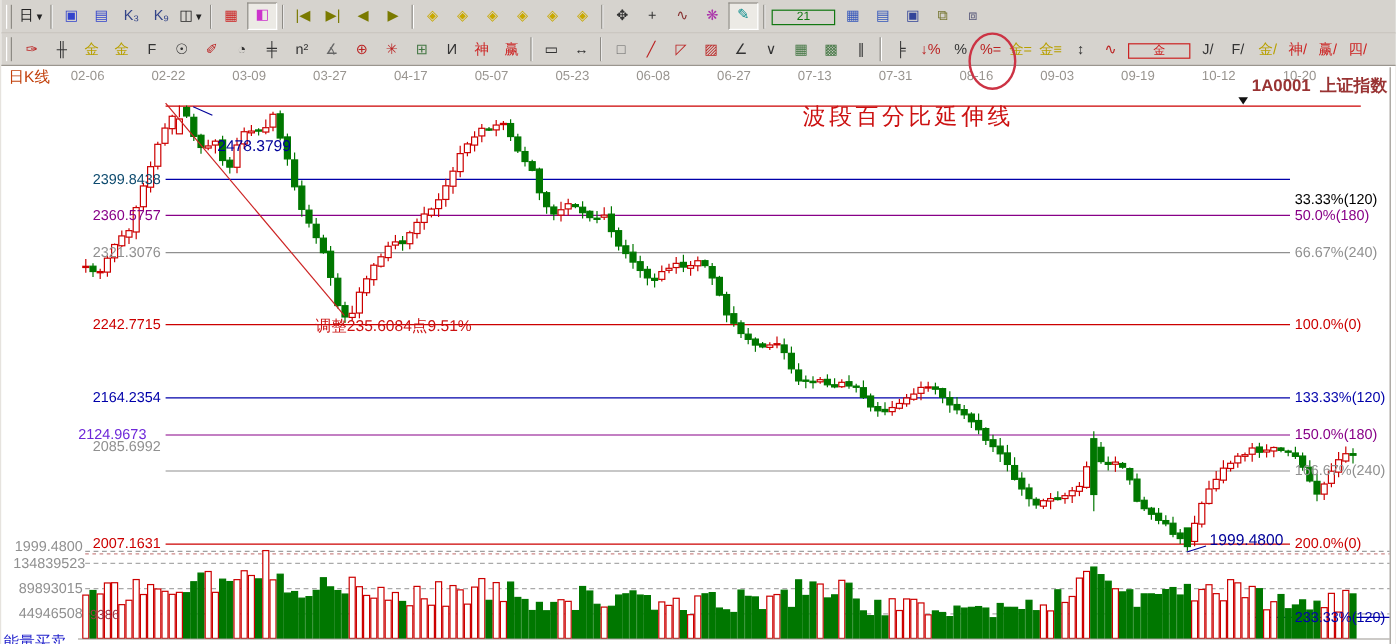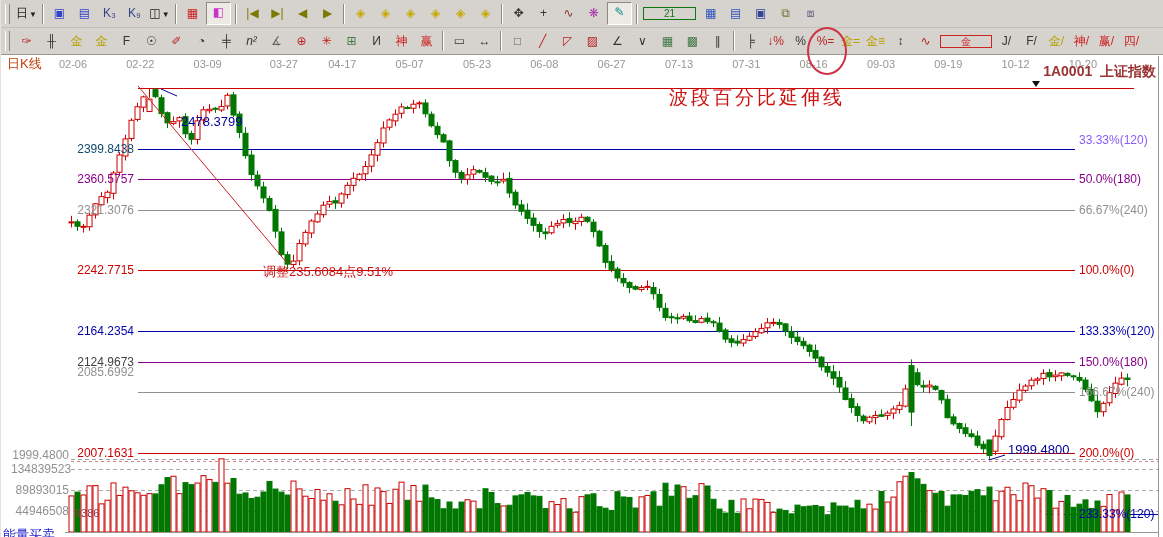--- a/index.html
+++ b/index.html
@@ -71,21 +71,21 @@
       <div class="grip"></div>
       <div class="tbtn"><span class="g" style="color: rgb(187, 34, 34);">✑</span></div>
       <div class="tbtn"><span class="g" style="color: rgb(51, 51, 51);">╫</span></div>
       <div class="tbtn"><span class="g" style="color: rgb(184, 160, 0);">金</span></div>
       <div class="tbtn"><span class="g" style="color: rgb(184, 160, 0);">金</span></div>
       <div class="tbtn"><span class="g" style="color: rgb(51, 51, 51);">F</span></div>
       <div class="tbtn"><span class="g" style="color: rgb(51, 51, 51);">☉</span></div>
       <div class="tbtn"><span class="g" style="color: rgb(187, 34, 34);">✐</span></div>
       <div class="tbtn"><span class="g" style="color: rgb(51, 51, 51);">◔</span></div>
       <div class="tbtn"><span class="g" style="color: rgb(51, 51, 51);">╪</span></div>
-      <div class="tbtn"><span class="g" style="color: rgb(51, 51, 51); font-style: italic;">n²</span></div>
+      <div class="tbtn"><span class="g" style="color: rgb(51, 51, 51);">n²</span></div>
       <div class="tbtn"><span class="g" style="color: rgb(102, 102, 102);">∡</span></div>
       <div class="tbtn"><span class="g" style="color: rgb(187, 34, 34);">⊕</span></div>
       <div class="tbtn"><span class="g" style="color: rgb(187, 34, 34);">✳</span></div>
       <div class="tbtn"><span class="g" style="color: rgb(68, 119, 68);">⊞</span></div>
       <div class="tbtn"><span class="g" style="color: rgb(51, 51, 51);">И</span></div>
       <div class="tbtn"><span class="g" style="color: rgb(204, 34, 34);">神</span></div>
       <div class="tbtn"><span class="g" style="color: rgb(204, 34, 34);">赢</span></div>
       <div class="sep"></div>
       <div class="tbtn"><span class="g" style="color: rgb(51, 51, 51);">▭</span></div>
       <div class="tbtn"><span class="g" style="color: rgb(51, 51, 51);">↔</span></div>
@@ -690,44 +690,44 @@
   <div class="lbl ztext" style="left:74px;top:507px;color:#993344;font-size:11px;">9386</div>
 
   <div class="lbl ztext" style="left:2px;top:529px;color:#2222cc;font-size:13px;">能量买卖</div>
 
   <div id="annot-ellipse" style="left: 806px; top: 27px;"></div>
 
   <div id="labels">
       <div class="datelbl" style="left: 49px;">02-06</div>
       <div class="datelbl" style="left: 116.33px;">02-22</div>
       <div class="datelbl" style="left: 183.66px;">03-09</div>
-      <div class="datelbl" style="left: 250.99px; text-align: right;">03-27</div>
+      <div class="datelbl" style="left: 250.99px;">03-27</div>
       <div class="datelbl" style="left: 318.32px;">04-17</div>
       <div class="datelbl" style="left: 385.65px;">05-07</div>
       <div class="datelbl" style="left: 452.98px;">05-23</div>
       <div class="datelbl" style="left: 520.31px;">06-08</div>
       <div class="datelbl" style="left: 587.64px;">06-27</div>
       <div class="datelbl" style="left: 654.97px;">07-13</div>
       <div class="datelbl" style="left: 722.3px;">07-31</div>
       <div class="datelbl" style="left: 789.63px;">08-16</div>
       <div class="datelbl" style="left: 856.96px;">09-03</div>
       <div class="datelbl" style="left: 924.29px;">09-19</div>
       <div class="datelbl" style="left: 991.62px;">10-12</div>
       <div class="datelbl" style="left: 1058.95px;">10-20</div>
       <div class="lbl pricelbl ztext" style="left:13px;top:143px;color:#0c4a6e;">2399.8438</div>
-      <div class="lbl rightlbl ztext" style="top:134px;color:#8b5cf6;">33.33%(120)</div>
+      <div class="lbl rightlbl ztext" style="top:160px;color:#000000;">33.33%(120)</div>
       <div class="lbl pricelbl ztext" style="left:13px;top:173px;color:#880088;">2360.5757</div>
       <div class="lbl rightlbl ztext" style="top:173px;color:#880088;">50.0%(180)</div>
       <div class="lbl pricelbl ztext" style="left:13px;top:204px;color:#909090;text-align:right;">2321.3076</div>
       <div class="lbl rightlbl ztext" style="top:204px;color:#909090;">66.67%(240)</div>
       <div class="lbl pricelbl ztext" style="left:13px;top:264px;color:#cc0000;">2242.7715</div>
       <div class="lbl rightlbl ztext" style="top:264px;color:#cc0000;">100.0%(0)</div>
       <div class="lbl pricelbl ztext" style="left:13px;top:325px;color:#0000aa;">2164.2354</div>
       <div class="lbl rightlbl ztext" style="top:325px;color:#0000aa;">133.33%(120)</div>
-      <div class="lbl pricelbl ztext" style="left:13px;top:356px;color:#404040;">2124.9673</div>
+      <div class="lbl pricelbl ztext" style="left:1px;top:356px;color:#6d28d9;">2124.9673</div>
       <div class="lbl rightlbl ztext" style="top:356px;color:#880088;">150.0%(180)</div>
       <div class="lbl pricelbl ztext" style="left:13px;top:366px;color:#909090;">2085.6992</div>
       <div class="lbl rightlbl ztext" style="top:386px;color:#909090;">166.67%(240)</div>
       <div class="lbl pricelbl ztext" style="left:13px;top:447px;color:#cc0000;">2007.1631</div>
       <div class="lbl rightlbl ztext" style="top:447px;color:#cc0000;">200.0%(0)</div>
       <div class="lbl rightlbl ztext" style="top:508px;color:#0000aa;">233.33%(120)</div>
       <div class="lbl vollbl ztext" style="left:10px;top:449px;color:#909090;">1999.4800</div>
       <div class="lbl vollbl ztext" style="left:10px;top:463px;color:#909090;">134839523</div>
       <div class="lbl vollbl ztext" style="left:10px;top:484px;color:#909090;">89893015</div>
       <div class="lbl vollbl ztext" style="left:10px;top:505px;color:#909090;">44946508</div>

